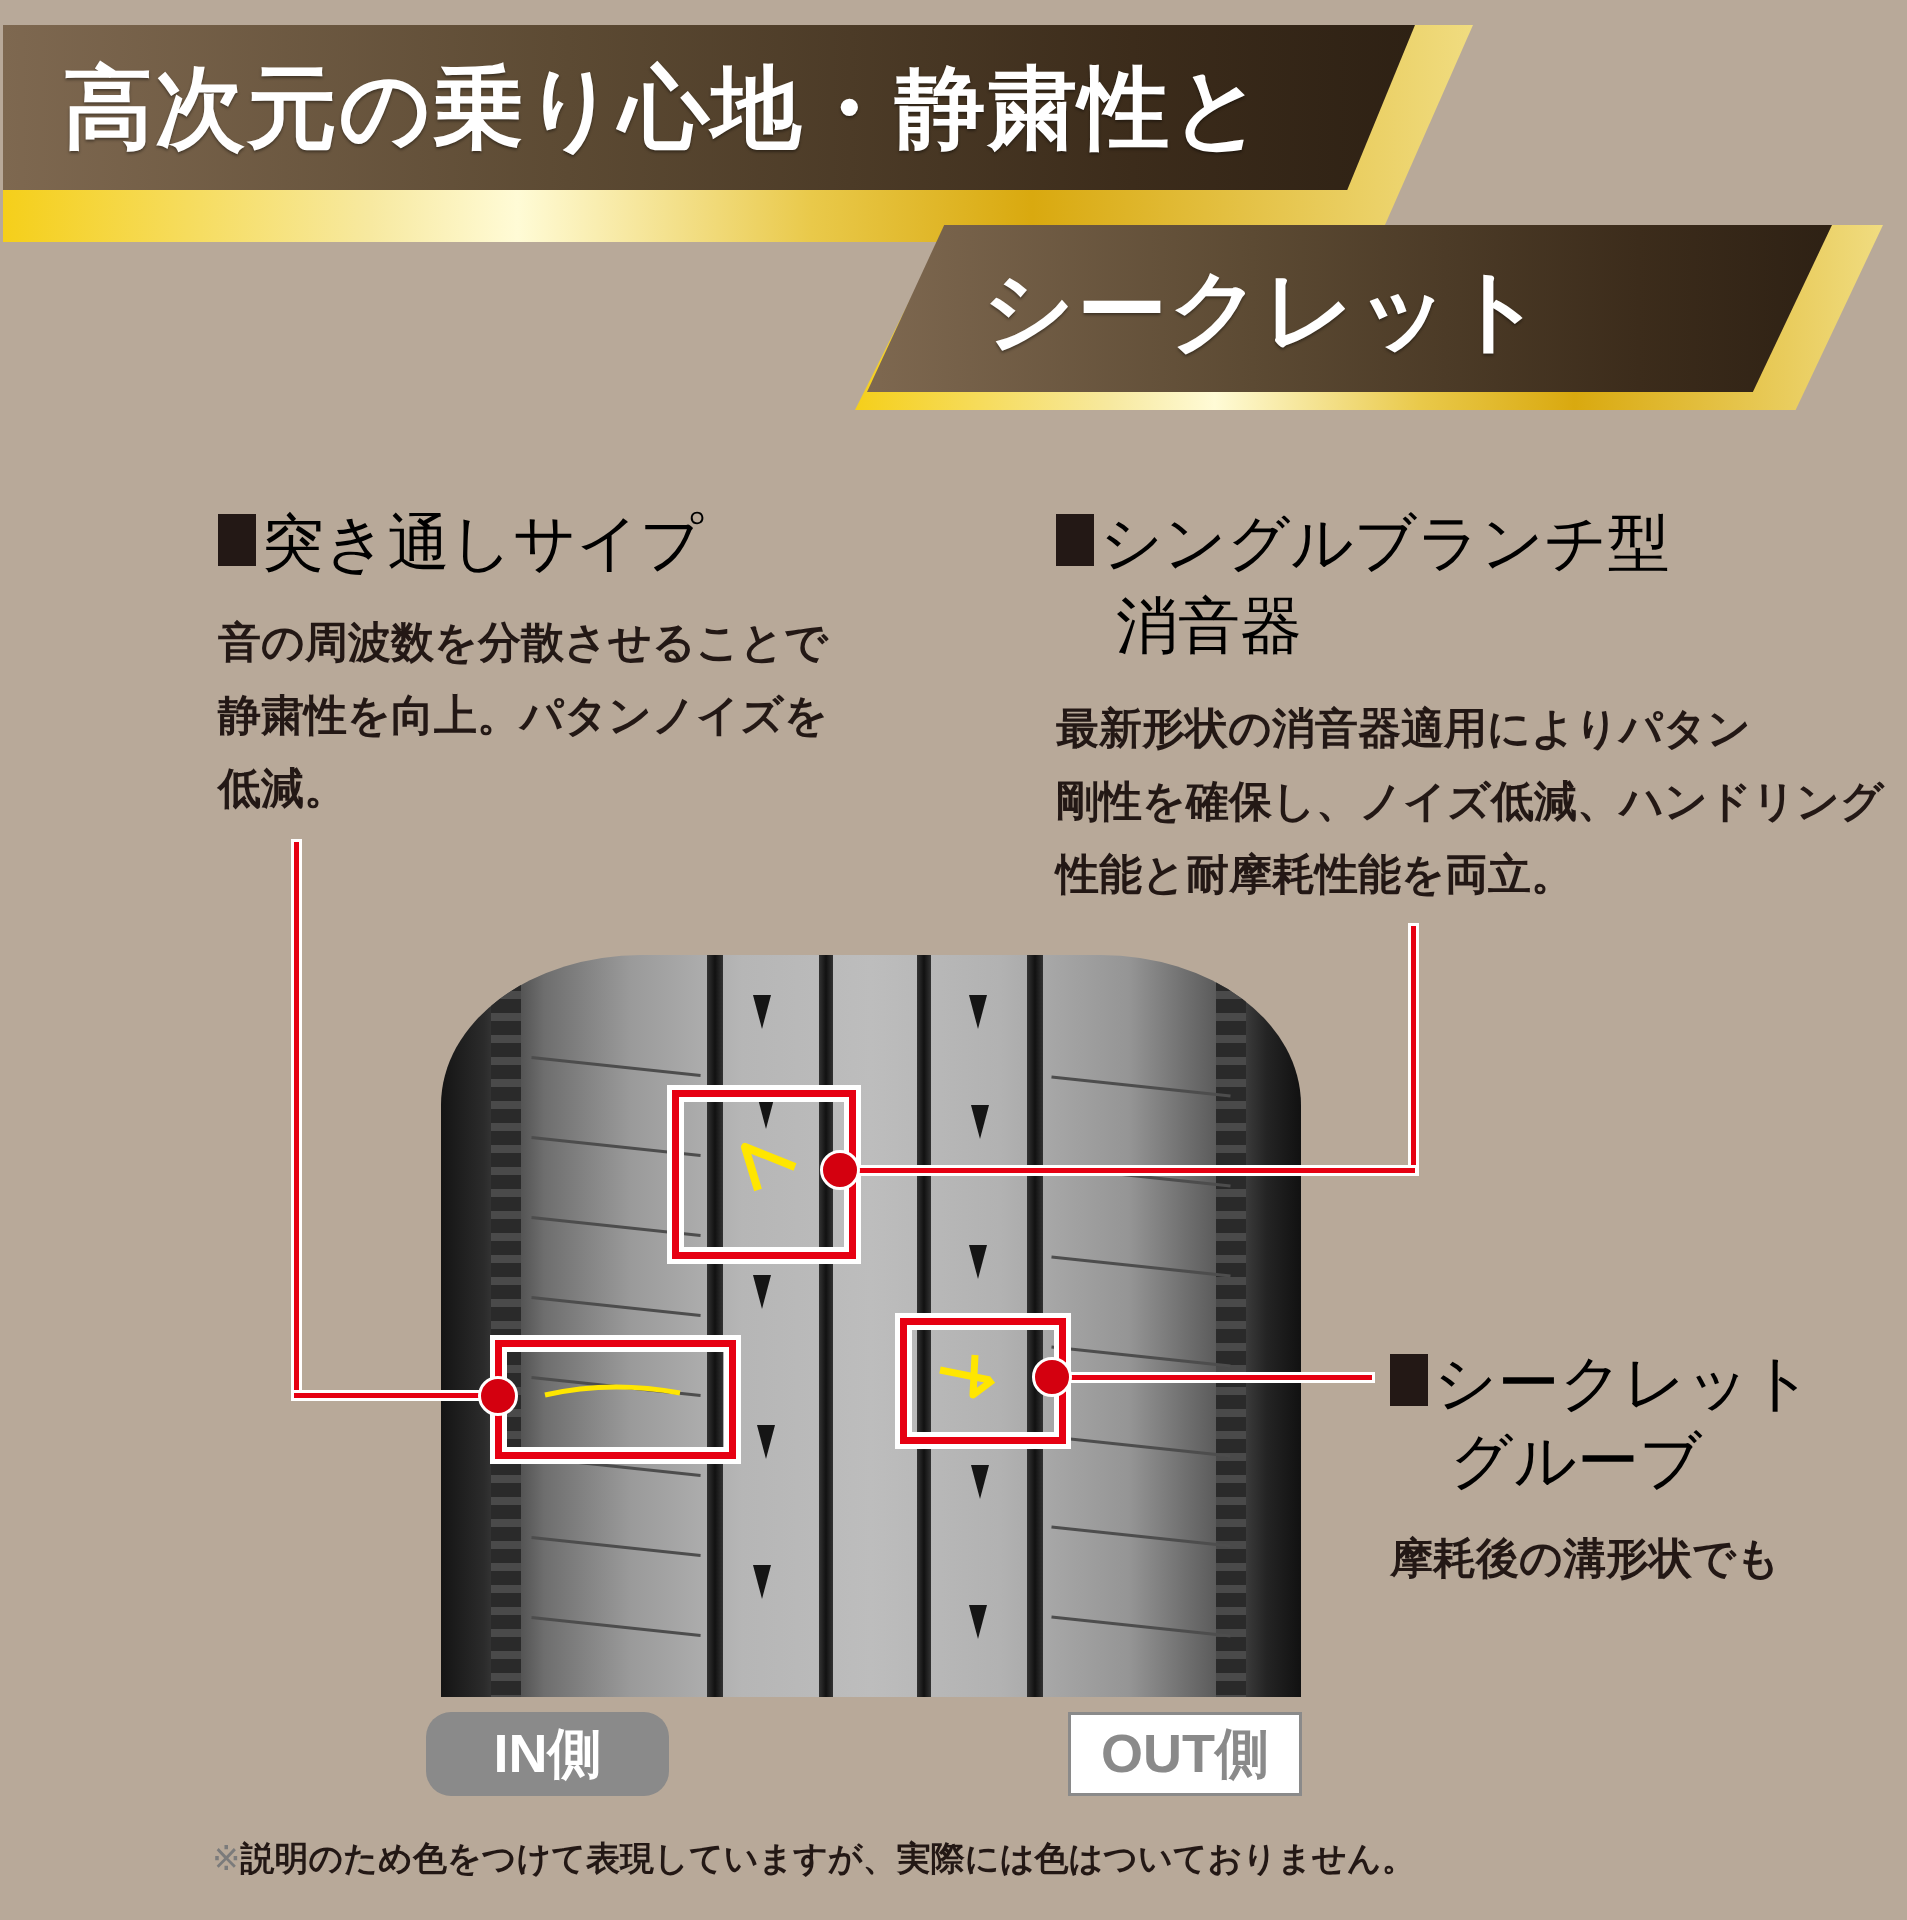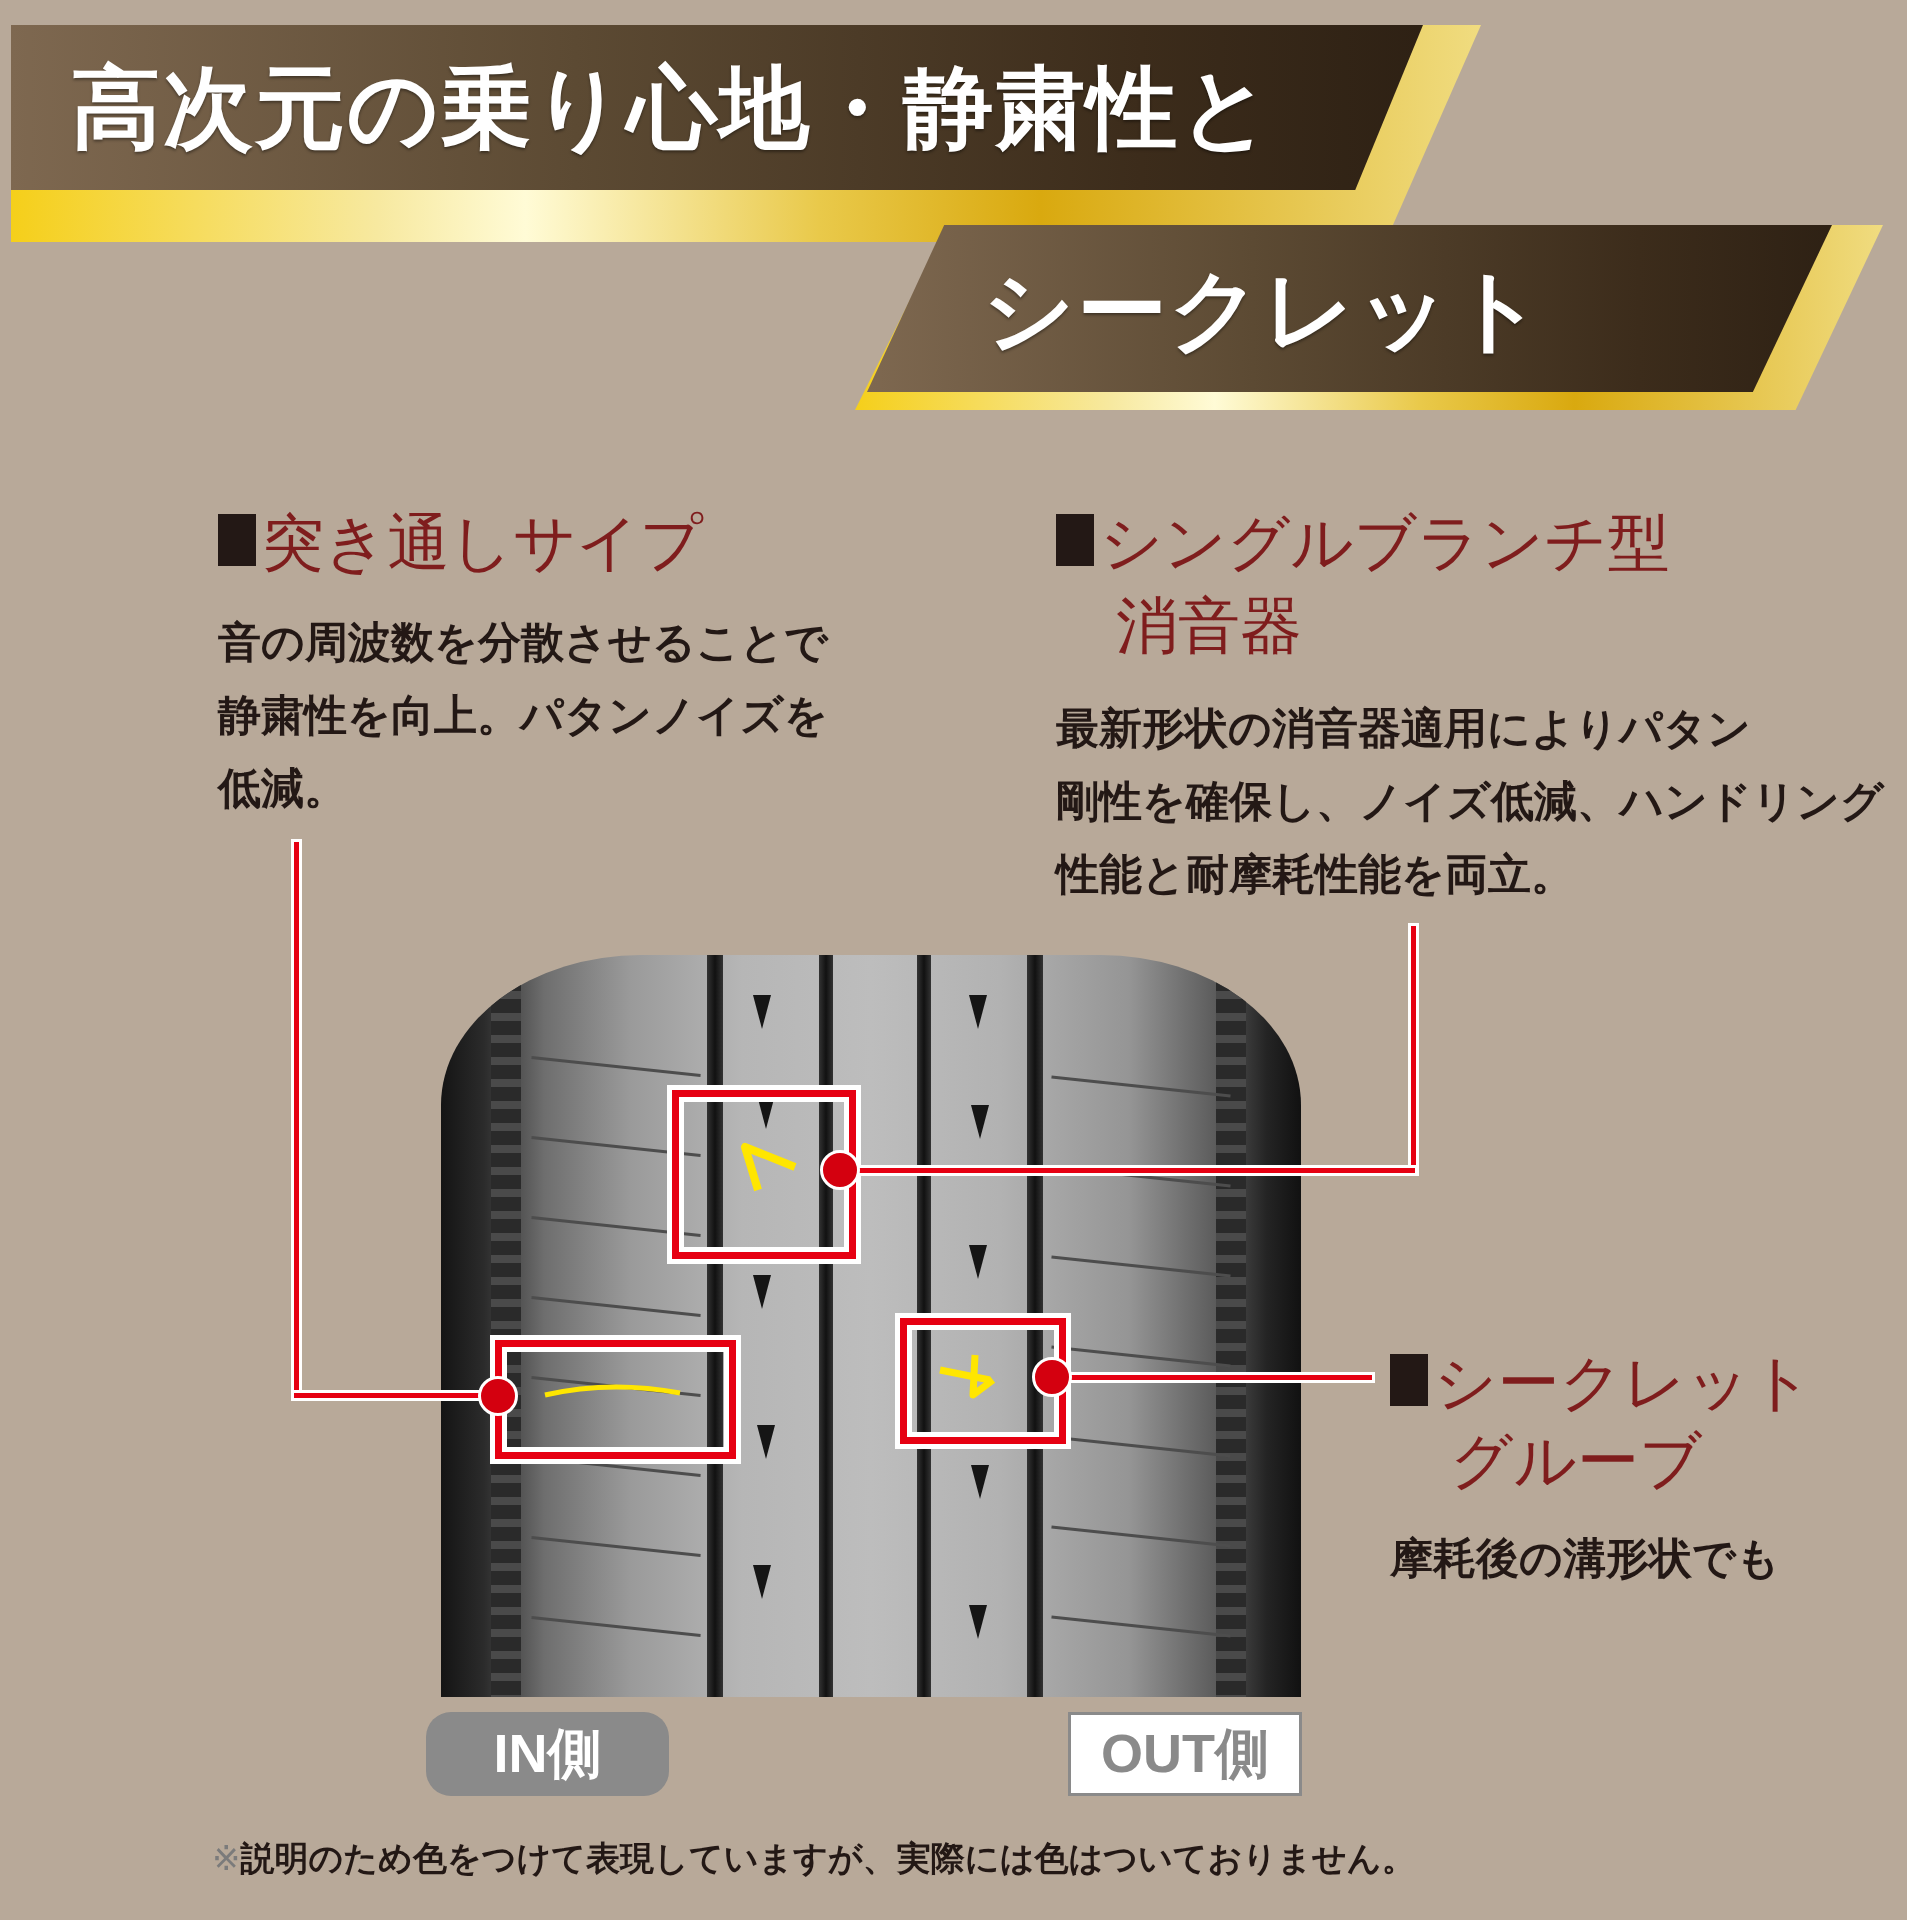--- a/index.html
+++ b/index.html
@@ -2,29 +2,29 @@
 <html><head>
 <meta charset="utf-8">
 <style>
   html,body{margin:0;padding:0;}
   body{width:1907px;height:1920px;background:#b8a999;position:relative;overflow:hidden;font-family:"DejaVu Sans","Liberation Sans",sans-serif;color:#231815;}
   .abs{position:absolute;}
   .banner{position:absolute;}
   .banner .gold{position:absolute;inset:0;background:linear-gradient(90deg,#f5cf1a 0%,#f7e9a0 25%,#fffbd6 35%,#e9c94a 55%,#d9a90f 70%,#f0dc80 100%);}
   .banner .dark{position:absolute;background:linear-gradient(90deg,#7e6850 0%,#5c4a33 40%,#3c2c1b 80%,#2e2114 100%);}
   .banner .title{position:absolute;color:#fff;font-weight:bold;font-size:90px;letter-spacing:2px;line-height:1;text-shadow:0 2px 3px rgba(0,0,0,.4);white-space:nowrap;}
-  #b1{left:11px;top:25px;width:1470px;height:217px;}
+  #b1{left:3px;top:25px;width:1470px;height:217px;}
   #b1 .gold{clip-path:polygon(0 0,100% 0,93.5% 100%,0 100%);}
   #b1 .dark{left:0;top:0;width:1412px;height:165px;clip-path:polygon(0 0,100% 0,95.2% 100%,0 100%);}
   #b1 .title{left:60px;top:38px;}
   #b2{left:855px;top:225px;width:1028px;height:185px;}
   #b2 .gold{clip-path:polygon(9% 0,100% 0,91.5% 100%,0 100%);}
   #b2 .dark{left:12px;top:0;width:965px;height:167px;clip-path:polygon(8% 0,100% 0,91.8% 100%,0 100%);}
   #b2 .title{left:128px;top:40px;}
-  .h{position:absolute;font-size:62px;line-height:1;white-space:nowrap;color:#7f1d1d;}
+  .h{position:absolute;font-size:62px;line-height:1;white-space:nowrap;color:#000000;}
   .sq{display:inline-block;width:38px;height:52px;background:#231815;margin-right:6px;vertical-align:-2px;}
   .body{position:absolute;font-size:43px;line-height:73px;white-space:nowrap;color:#231815;font-weight:bold;}
   .tire{position:absolute;left:441px;top:955px;width:860px;height:742px;border-radius:200px 200px 0 0/150px 150px 0 0;overflow:hidden;
     background:linear-gradient(90deg,#141414 0%,#2b2b2b 5%,#6e6e6e 12%,#9a9a9a 22%,#b6b6b6 35%,#bdbdbd 50%,#b2b2b2 65%,#959595 80%,#5c5c5c 90%,#242424 96%,#111 100%);}
   .groove{position:absolute;top:0;bottom:0;background:linear-gradient(90deg,#333,#111 50%,#333);}
   .shoulder{position:absolute;top:0;bottom:0;width:30px;background:repeating-linear-gradient(180deg,#2a2a2a 0 14px,#4a4a4a 14px 22px);}
   .sipe{position:absolute;height:3px;background:#4d4d4d;transform:rotate(6deg);}
   .notch{position:absolute;width:0;height:0;border-left:9px solid transparent;border-right:9px solid transparent;border-top:34px solid #151515;}
   .rline{position:absolute;background:#e60012;box-shadow:0 0 0 3px #fff;}
   .rbox{position:absolute;border:7px solid #e60012;outline:5px solid #fff;box-shadow:inset 0 0 0 5px #fff;}

